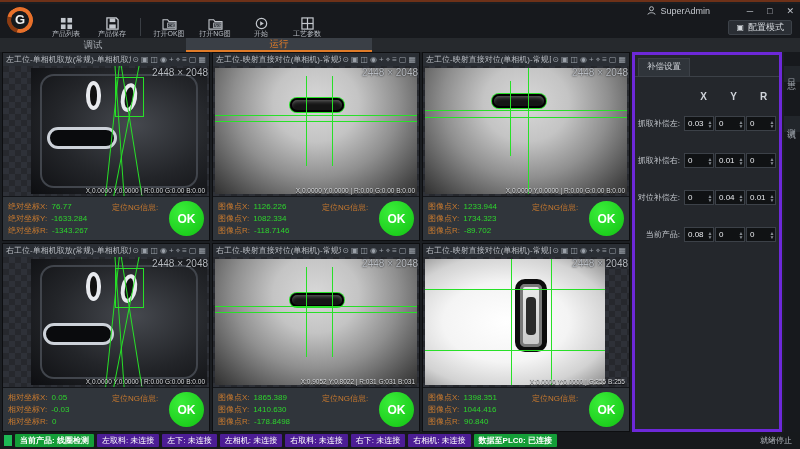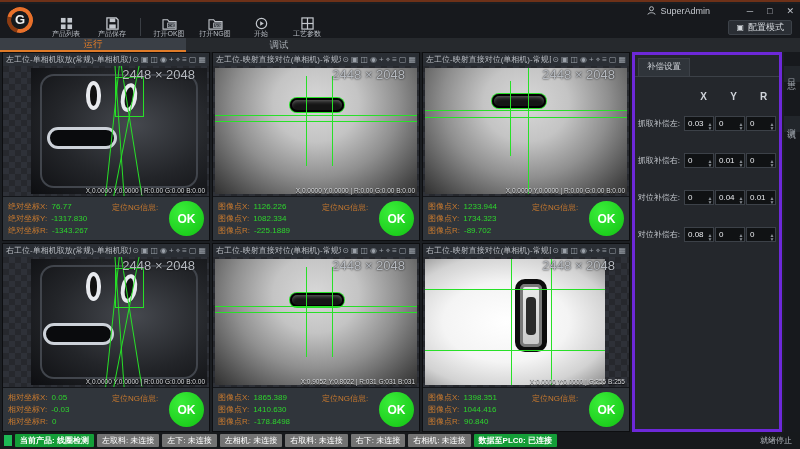--- a/index.html
+++ b/index.html
@@ -39,21 +39,21 @@
   .view { position:relative; background:#202329; border:1px solid #0d0e10; display:flex; flex-direction:column; overflow:hidden; }
   .vtitle { height:13px; background:#2a2e34; display:flex; align-items:center; padding:0 3px; gap:1px; flex:0 0 13px; }
   .vtitle .vt { font-size:8px; color:#b8bcc2; white-space:nowrap; overflow:hidden; flex:1; }
   .vicons { display:flex; gap:2px; }
   .vicons span { font-size:8px; color:#9aa0a8; line-height:10px; cursor:pointer; }
   .img-area { position:relative; flex:1; overflow:hidden;
     background-image:
       linear-gradient(45deg,#2e3138 25%,transparent 25%,transparent 75%,#2e3138 75%),
       linear-gradient(45deg,#2e3138 25%,#26282d 25%,#26282d 75%,#2e3138 75%);
     background-size:12px 12px; background-position:0 0,6px 6px; }
-  .res { position:absolute; right:14px; top:1px; font-size:13px; color:#b6bac0; z-index:6; text-shadow:0 0 2px #000; }
+  .res { position:absolute; right:1px; top:1px; font-size:10px; color:#b6bac0; z-index:6; text-shadow:0 0 2px #000; }
   .coords { position:absolute; right:4px; bottom:2px; font-size:6.5px; color:#d8dadd; z-index:6; text-shadow:0 1px 1px #000; }
   .ph { position:absolute; z-index:1; }
 
   
   .v0 .ph, .v3 .ph { left:28px; right:2px; top:2px; bottom:2px;
     background:radial-gradient(ellipse at 58% 45%, #46494f 0%, #232529 55%, #0d0e11 100%); }
   .v1 .ph, .v2 .ph, .v4 .ph { inset:2px;
     background:radial-gradient(ellipse at 50% 28%, #d8d8d8 0%, #c4c4c4 30%, #8f8f8f 58%, #4a4a4a 88%, #303030 100%); }
   .v5 .ph { left:2px; right:24px; top:2px; bottom:2px;
     background:radial-gradient(ellipse at 45% 50%, #ffffff 0%, #f4f4f4 45%, #d2d2d2 75%, #8a8a8a 100%); }
@@ -117,40 +117,40 @@
   #cpanel { position:absolute; left:632px; top:50px; width:150px; height:380px; background:#24272c; border:3px solid #6d28d9; }
   #cpanel .ptab { display:inline-block; margin:3px 0 0 3px; background:#2f343a; border:1px solid #3c4148; border-bottom:none;
     padding:2px 8px 3px 8px; font-size:8.5px; color:#cfd3d8; }
   #cpanel .phead { border-bottom:1px solid #3c4148; height:0; }
   .ctable { margin-top:14px; }
   .chead { display:flex; margin-left:54px; }
   .chead span { width:30px; text-align:center; font-size:10px; font-weight:bold; color:#d0d4da; margin-right:1px; }
   .crow { display:flex; align-items:center; margin:14px 2px 22px 2px; }
   .crow .clabel { width:52px; font-size:8px; color:#c3c7cd; text-align:right; padding-right:4px; white-space:nowrap; }
   .cinput { width:30px; height:15px; background:#101214; border:1px solid #3c4148; margin-right:1px;
-    display:flex; align-items:flex-end; }
+    display:flex; align-items:center; }
   .cinput input { width:22px; height:13px; background:transparent; border:none; outline:none;
     color:#e8eaed; font-size:8px; padding-left:3px; font-family:"Liberation Sans",sans-serif; }
   .spin { width:7px; display:flex; flex-direction:column; align-items:center; line-height:4px; }
   .spin span { font-size:5px; color:#8a8f96; cursor:pointer; }
 
   
   #sidestrip { position:absolute; right:0; top:50px; width:16px; height:380px; background:#17191d; }
   .vtab { writing-mode:vertical-rl; text-orientation:upright; font-size:8.5px; color:#9aa0a8;
     padding:6px 2px; margin-top:14px; letter-spacing:2px; cursor:pointer; background:#22262b; }
   .vtab + .vtab { margin-top:34px; }
 
   
   #statusbar { position:absolute; left:0; bottom:0; width:800px; height:17px; background:#17191c;
     display:flex; align-items:center; gap:3px; padding:0 4px; }
   #statusled { width:8px; height:11px; background:#1db954; flex:0 0 8px; }
   .chip { height:13px; display:flex; align-items:center; padding:0 5px; border-radius:1px;
     font-size:8px; color:#fff; white-space:nowrap; }
   .chip.green { background:#149e38;font-weight:bold; }
-  .chip.red { background:#737373; }
+  .chip.red { background:#4c1d95; }
   #statusright { margin-left:auto; font-size:8px; color:#b9bec5; padding-right:4px; }
 </style>
 </head>
 <body>
 
 <div id="root">
 
   <div id="header">
     <div id="logo">
       <div class="ring"></div>
@@ -220,25 +220,25 @@
         <span class="tlabel">工艺参数</span>
       </div>
     </div>
     <div id="modebtn">
       <span class="mi">▣</span>
       <span>配置模式</span>
     </div>
   </div>
 
   <div id="tabbar">
+    <div class="main-tab">
+      <span>调试</span>
+    </div>
     <div class="main-tab active">
       <span>运行</span>
-    </div>
-    <div class="main-tab">
-      <span>调试</span>
     </div>
   </div>
 
   <div id="grid">
 
       <div class="view v0">
         <div class="vtitle">
           <span class="vt">左工位-单相机取放(常规)-单相机取放</span>
           <span class="vicons">
             <span>⊙</span>
@@ -269,21 +269,21 @@
           <span class="coords">X,0.0000 Y,0.0000 | R:0.00 G:0.00 B:0.00</span>
         </div>
         <div class="vinfo">
           <div class="fields">
             <div class="frow">
               <span class="flabel">绝对坐标X:</span>
               <span class="fvalue">76.77</span>
             </div>
             <div class="frow">
               <span class="flabel">绝对坐标Y:</span>
-              <span class="fvalue">-1317.830</span>
+              <span class="fvalue">-1633.284</span>
             </div>
             <div class="frow">
               <span class="flabel">绝对坐标R:</span>
               <span class="fvalue">-1343.267</span>
             </div>
           </div>
           <div class="ngbox">定位NG信息:</div>
           <div class="okwrap">
             <div class="okc">OK</div>
           </div>
@@ -323,21 +323,21 @@
             <div class="frow">
               <span class="flabel">图像点X:</span>
               <span class="fvalue">1126.226</span>
             </div>
             <div class="frow">
               <span class="flabel">图像点Y:</span>
               <span class="fvalue">1082.334</span>
             </div>
             <div class="frow">
               <span class="flabel">图像点R:</span>
-              <span class="fvalue">-225.1889</span>
+              <span class="fvalue">-118.7146</span>
             </div>
           </div>
           <div class="ngbox">定位NG信息:</div>
           <div class="okwrap">
             <div class="okc">OK</div>
           </div>
         </div>
       </div>
 
       <div class="view v2">
@@ -623,21 +623,21 @@
           <span class="cinput">
             <input value="0.01" style="">
             <span class="spin">
               <span>▲</span>
               <span>▼</span>
             </span>
           </span>
         </div>
 
         <div class="crow">
-          <span class="clabel">对位补偿右:</span>
+          <span class="clabel">当前产品:</span>
           <span class="cinput">
             <input value="0.08" style="">
             <span class="spin">
               <span>▲</span>
               <span>▼</span>
             </span>
           </span>
           <span class="cinput">
             <input value="0" style="">
             <span class="spin">

